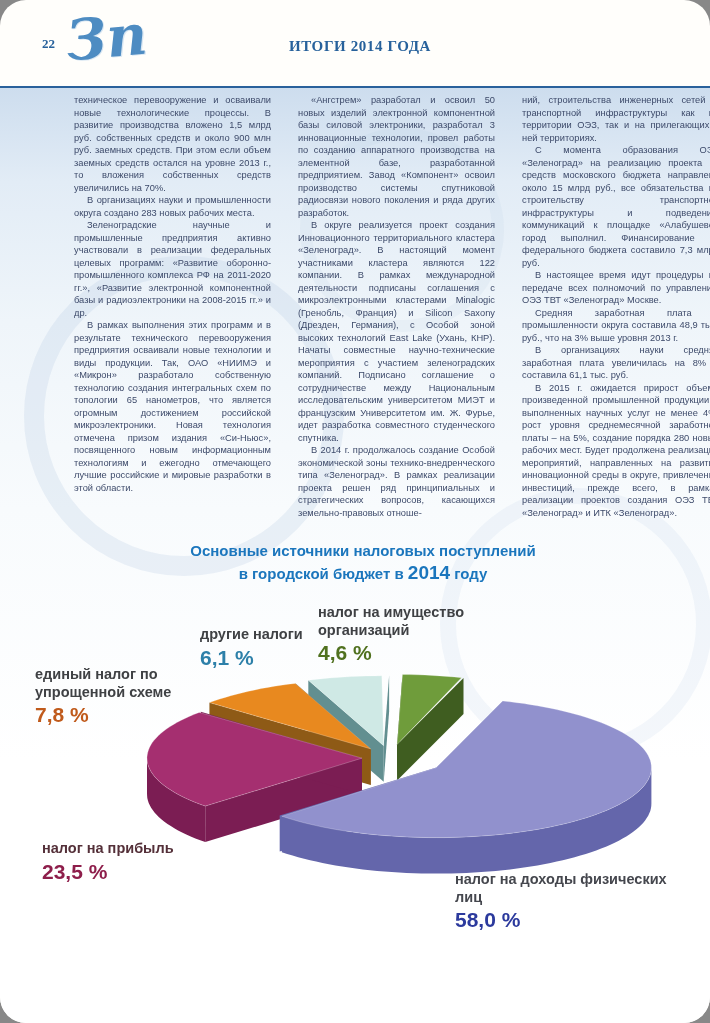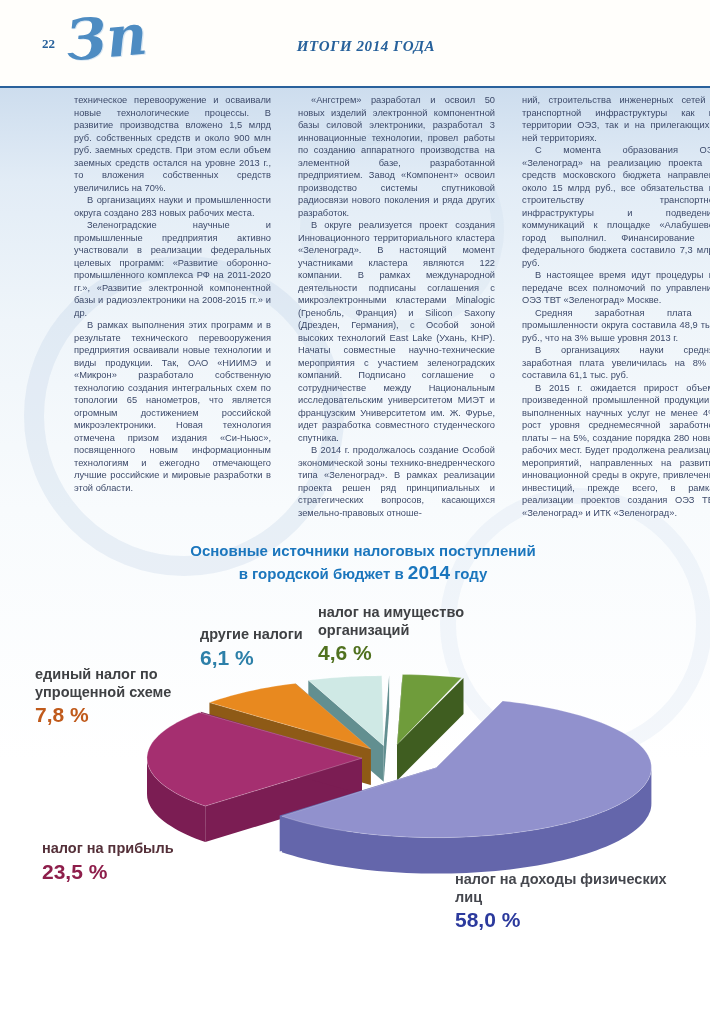--- a/index.html
+++ b/index.html
@@ -1,26 +1,26 @@
 <!DOCTYPE html>
 <html><head>
 <meta charset="utf-8">
 <style>
   html,body{margin:0;padding:0;background:#888;}
   .page{position:relative;width:710px;height:1023px;margin:0 auto;background:#fffefb;
-        font-family:"Liberation Sans",sans-serif;overflow:hidden;}
+        font-family:"Liberation Sans",sans-serif;overflow:hidden;border-radius:26px;}
   
   .page-num{position:absolute;left:42px;top:36px;font-family:"Liberation Serif",serif;
             font-size:13px;font-weight:bold;color:#27619b;}
   .logo{position:absolute;left:66px;top:-2px;font-family:"DejaVu Serif",serif;font-style:italic;
         font-weight:bold;font-size:56px;line-height:1.4;color:#4e8cc2;transform:rotate(-5deg);
         text-shadow:1px 1px 0 #d8e6f2;}
-  .header-title{position:absolute;left:201px;top:38px;width:330px;text-align:center;
+  .header-title{position:absolute;left:195px;top:38px;width:330px;text-align:center;
         font-family:"Liberation Serif",serif;font-size:15px;font-weight:bold;
-        letter-spacing:0.6px;color:#27619b;font-style:italic;}
+        letter-spacing:0.6px;color:#27619b;}
   .rule{position:absolute;top:86px;left:0;width:710px;height:2px;background:#2a619b;}
   
   .content-bg{position:absolute;top:88px;left:0;right:0;bottom:0;
       background:linear-gradient(180deg,#cdddee 0%,#e2ecf6 10%,#eff5fa 25%,#f8fbfd 45%,#ffffff 72%);}
   .ring{position:absolute;border-radius:50%;pointer-events:none;}
   .ring1{left:24px;top:168px;width:280px;height:280px;border:20px solid rgba(172,196,222,0.22);}
   .ring2{left:440px;top:400px;width:240px;height:240px;border:16px solid rgba(172,196,222,0.13);}
   .ring3{left:300px;top:40px;width:180px;height:180px;border:12px solid rgba(172,196,222,0.12);}
   
   .cols{position:absolute;top:94px;left:74px;width:612px;display:flex;gap:27px;

